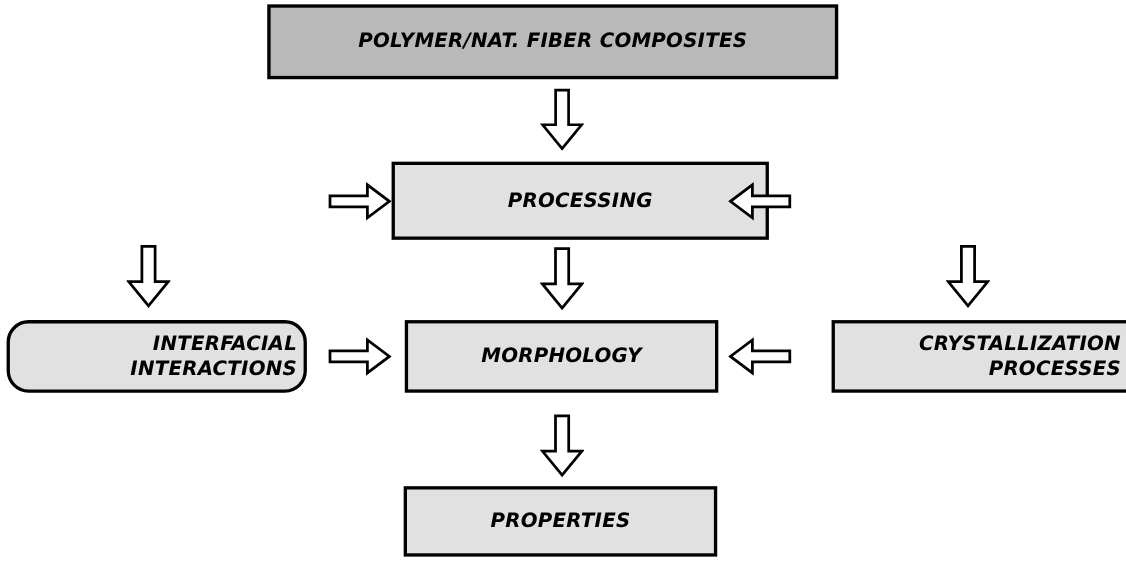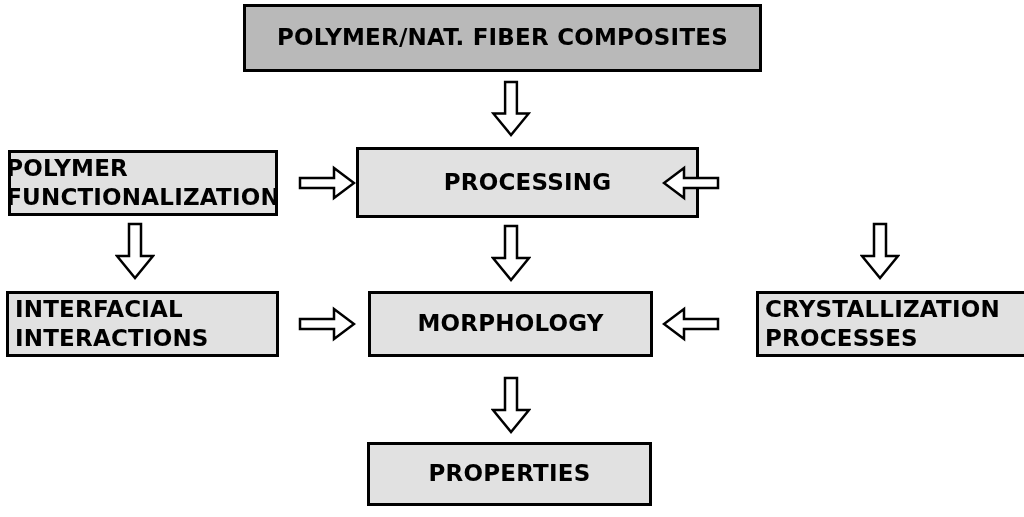--- a/index.html
+++ b/index.html
@@ -14,29 +14,30 @@
     height: 517px;
     background: var(--background, #ffffff);
     overflow: hidden;
   }
   .node {
     position: absolute;
     box-sizing: border-box;
     display: flex;
     align-items: center;
     justify-content: center;
-    text-align: left;
+    text-align: right;
     background: var(--box-fill, #e1e1e1);
     border: 3px solid var(--border, #000000);
     color: #000;
     font-weight: bold;
-    font-size: 23px;
+    font-size: 18px;
     line-height: 1.28;
     letter-spacing: 0.2px;
     padding: 2px 6px;
+    font-style: italic;
   }
   .node.dark {
     background: var(--top-box-fill, #b9b9b9);
   }
   .arrow {
     position: absolute;
     display: block;
   }
   .arrow path {
     fill: var(--arrow-fill, #ffffff);
@@ -47,30 +48,27 @@
 </style>
 </head>
 <body>
 
 <div id="canvas">
 
   <div class="node dark" style="left:243px; top:4px; width:519px; height:68px;">
     <span>POLYMER/NAT. FIBER COMPOSITES</span>
   </div>
 
-  <div class="node" style="left:8px; top:150px; width:270px; height:66px;">
-    <span>POLYMER FUNCTIONALIZATION</span>
-  </div>
 
   <div class="node" style="left:356px; top:147px; width:343px; height:71px;">
     <span>PROCESSING</span>
   </div>
 
 
-  <div class="node" style="left:6px; top:291px; width:273px; height:66px;">
+  <div class="node" style="left:6px; top:291px; width:273px; height:66px;border-radius:20px;">
     <span>INTERFACIAL INTERACTIONS</span>
   </div>
 
   <div class="node" style="left:368px; top:291px; width:285px; height:66px;">
     <span>MORPHOLOGY</span>
   </div>
 
   <div class="node" style="left:735px; top:291px; width:272px; height:66px;margin-left:21px;">
     <span>CRYSTALLIZATION PROCESSES</span>
   </div>

